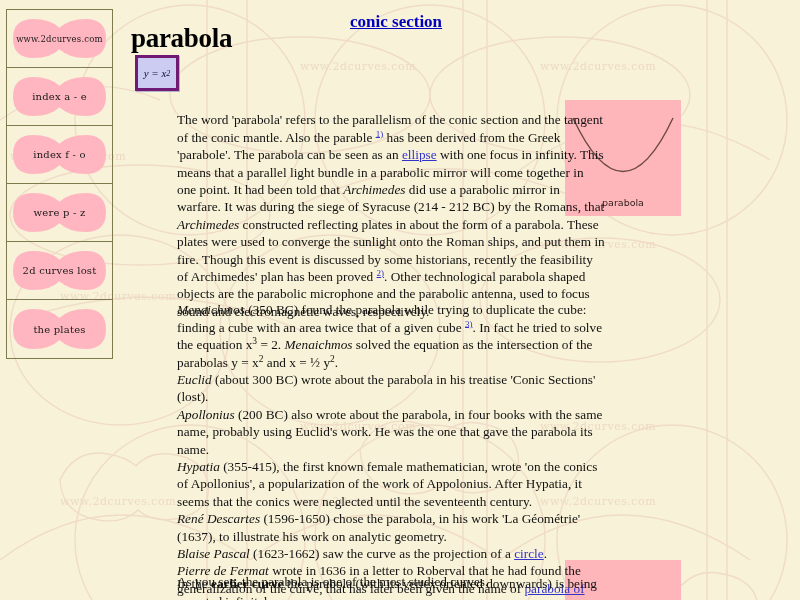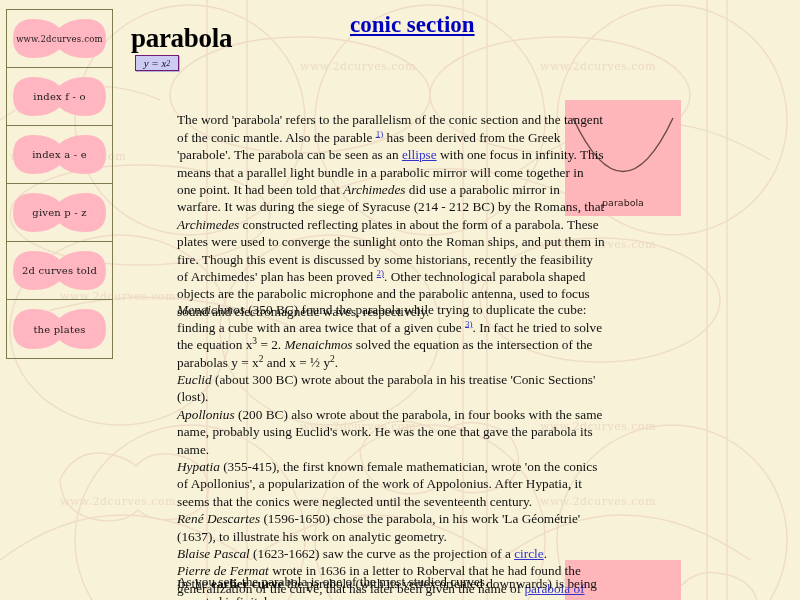--- a/index.html
+++ b/index.html
@@ -88,35 +88,35 @@
     font-size: 27px;
     font-weight: bold;
     color: #000;
     font-family: "Liberation Serif", serif;
     letter-spacing: -0.3px;
   }
   #conic-section-link {
     position: absolute;
     left: 222px;
     top: 12px;
-    font-size: 23px;
+    font-size: 17px;
     font-weight: bold;
     color: #0000bf;
     text-decoration: underline;
     cursor: pointer;
     font-family: "Liberation Serif", serif;
   }
   #formula-box {
     position: absolute;
     left: 7px;
     top: 55px;
     width: 44px;
-    height: 16px;
+    height: 36px;
     background: #ccccf2;
-    border: 1px solid #701a75;
+    border: 3px solid #701a75;
     box-shadow: 1px 1px 0 #b4b4cf;
     display: flex;
     align-items: center;
     justify-content: center;
     font-size: 11px;
     font-style: italic;
     color: #101030;
     font-family: "Liberation Serif", serif;
     box-sizing: border-box;
   }
@@ -252,48 +252,48 @@
       </span>
       <span class="nav-label">www.2dcurves.com</span>
     </div>
 
     <div class="nav-cell">
       <span class="peanut">
         <svg viewBox="0 0 100 44" preserveAspectRatio="none">
           <path d="M 22 2 q 18 0 28 9 q 10 -9 28 -9 q 22 0 22 20 q 0 20 -22 20 q -18 0 -28 -9 q -10 9 -28 9 q -22 0 -22 -20 q 0 -20 22 -20 z" fill="#ffb6c1"></path>
         </svg>
       </span>
+      <span class="nav-label">index a - e</span>
+    </div>
+
+    <div class="nav-cell">
+      <span class="peanut">
+        <svg viewBox="0 0 100 44" preserveAspectRatio="none">
+          <path d="M 22 2 q 18 0 28 9 q 10 -9 28 -9 q 22 0 22 20 q 0 20 -22 20 q -18 0 -28 -9 q -10 9 -28 9 q -22 0 -22 -20 q 0 -20 22 -20 z" fill="#ffb6c1"></path>
+        </svg>
+      </span>
       <span class="nav-label">index f - o</span>
     </div>
 
     <div class="nav-cell">
       <span class="peanut">
         <svg viewBox="0 0 100 44" preserveAspectRatio="none">
           <path d="M 22 2 q 18 0 28 9 q 10 -9 28 -9 q 22 0 22 20 q 0 20 -22 20 q -18 0 -28 -9 q -10 9 -28 9 q -22 0 -22 -20 q 0 -20 22 -20 z" fill="#ffb6c1"></path>
         </svg>
       </span>
-      <span class="nav-label">index a - e</span>
-    </div>
-
-    <div class="nav-cell">
-      <span class="peanut">
-        <svg viewBox="0 0 100 44" preserveAspectRatio="none">
-          <path d="M 22 2 q 18 0 28 9 q 10 -9 28 -9 q 22 0 22 20 q 0 20 -22 20 q -18 0 -28 -9 q -10 9 -28 9 q -22 0 -22 -20 q 0 -20 22 -20 z" fill="#ffb6c1"></path>
-        </svg>
-      </span>
-      <span class="nav-label">given p - z</span>
-    </div>
-
-    <div class="nav-cell">
-      <span class="peanut">
-        <svg viewBox="0 0 100 44" preserveAspectRatio="none">
-          <path d="M 22 2 q 18 0 28 9 q 10 -9 28 -9 q 22 0 22 20 q 0 20 -22 20 q -18 0 -28 -9 q -10 9 -28 9 q -22 0 -22 -20 q 0 -20 22 -20 z" fill="#ffb6c1"></path>
-        </svg>
-      </span>
-      <span class="nav-label">2d curves told</span>
+      <span class="nav-label">were p - z</span>
+    </div>
+
+    <div class="nav-cell">
+      <span class="peanut">
+        <svg viewBox="0 0 100 44" preserveAspectRatio="none">
+          <path d="M 22 2 q 18 0 28 9 q 10 -9 28 -9 q 22 0 22 20 q 0 20 -22 20 q -18 0 -28 -9 q -10 9 -28 9 q -22 0 -22 -20 q 0 -20 22 -20 z" fill="#ffb6c1"></path>
+        </svg>
+      </span>
+      <span class="nav-label">2d curves lost</span>
     </div>
 
     <div class="nav-cell">
       <span class="peanut">
         <svg viewBox="0 0 100 44" preserveAspectRatio="none">
           <path d="M 22 2 q 18 0 28 9 q 10 -9 28 -9 q 22 0 22 20 q 0 20 -22 20 q -18 0 -28 -9 q -10 9 -28 9 q -22 0 -22 -20 q 0 -20 22 -20 z" fill="#ffb6c1"></path>
         </svg>
       </span>
       <span class="nav-label">the plates</span>
     </div>

